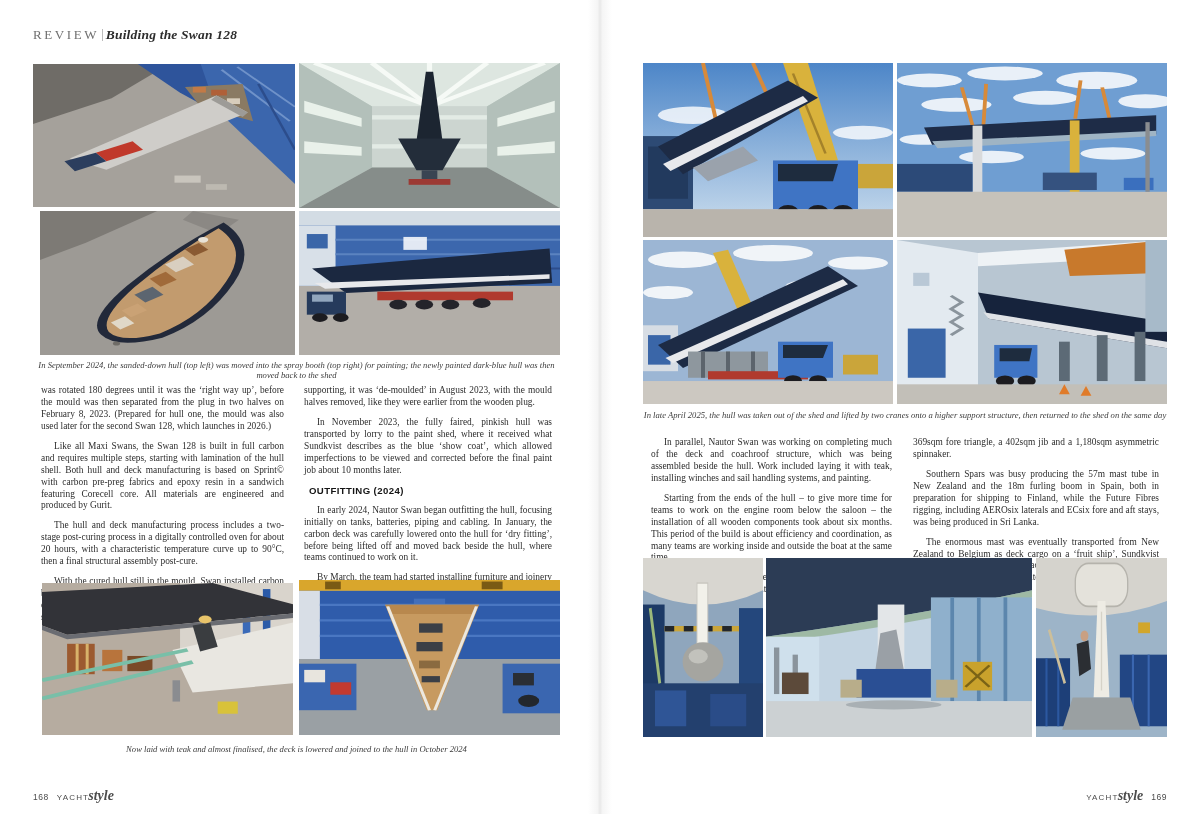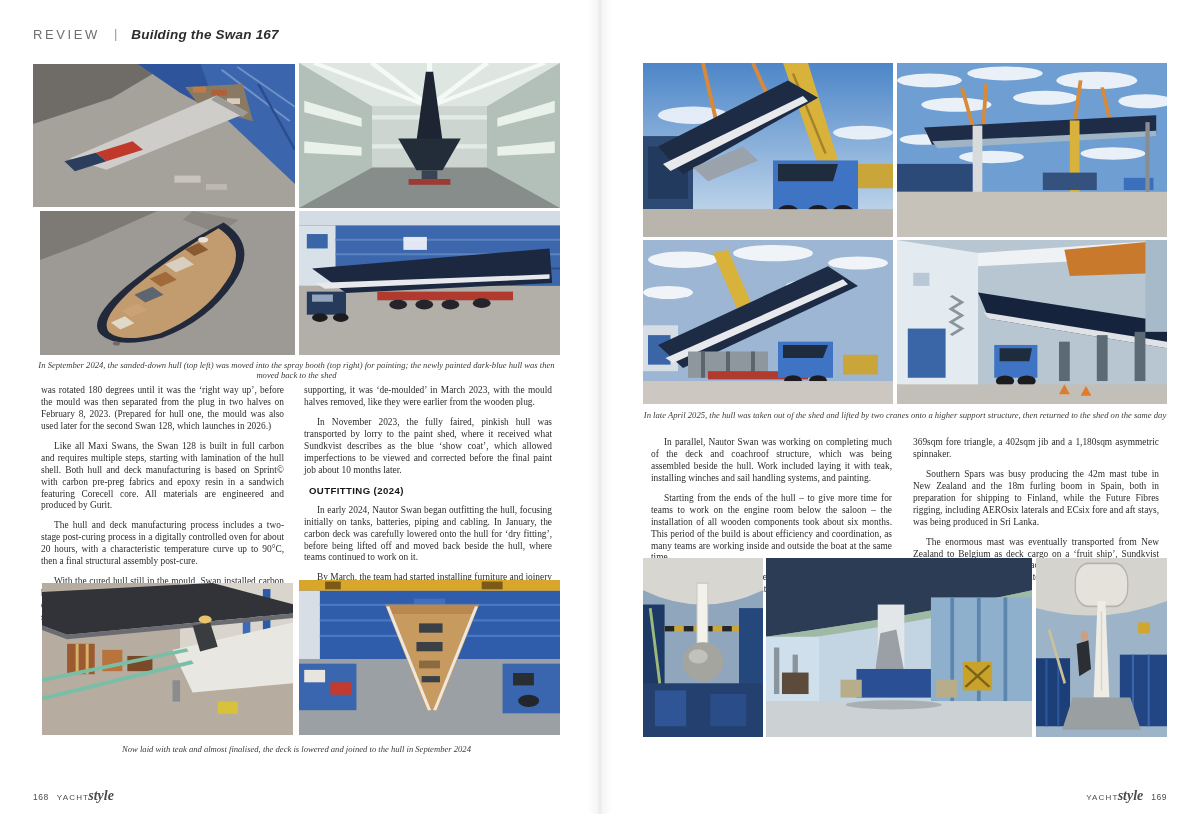--- a/index.html
+++ b/index.html
@@ -2,22 +2,22 @@
 <html><head>
 <meta charset="utf-8">
 <style>
   html,body{margin:0;padding:0;background:#ffffff;}
   #spread{position:relative;width:1200px;height:814px;background:#ffffff;overflow:hidden;
           font-family:"Liberation Serif",serif;}
   
   #gutter{position:absolute;left:588px;top:0;width:24px;height:814px;pointer-events:none;
     background:linear-gradient(to right,rgba(0,0,0,0) 0%,rgba(0,0,0,0.04) 40%,rgba(0,0,0,0.09) 50%,rgba(0,0,0,0.04) 60%,rgba(0,0,0,0) 100%);}
   
-  #header{position:absolute;left:33px;top:27px;display:flex;align-items:center;gap:14px;
-          font-family:Liberation Sans, sans-serif;}
+  #header{position:absolute;left:33px;top:27px;display:flex;align-items:center;gap:2px;
+          font-family:Liberation Serif, serif;}
   #header .section{font-size:13px;letter-spacing:2.6px;color:#6f6f6f;font-weight:400;}
   #header .divider{font-size:13px;color:#9a9a9a;font-weight:300;transform:translateY(-1px);}
   #header .title{font-size:13.5px;font-style:italic;font-weight:700;color:#2d2d2d;letter-spacing:.2px;}
   
   .photo{position:absolute;overflow:hidden;background:#dfe3e6;}
   .photo svg{display:block;width:100%;height:100%;}
   
   .caption{position:absolute;text-align:center;font-style:italic;font-size:8.6px;line-height:1.2;
            color:#3c3c3c;font-family:"Liberation Serif",serif;}
   
@@ -34,21 +34,21 @@
   .brand .b2{font-family:"Liberation Serif",serif;font-style:italic;font-size:14px;color:#4c4c4c;margin-left:-1px;font-weight:bold;}
 </style>
 </head>
 <body>
 
 <div id="spread">
 
   <div id="header">
     <span class="section">REVIEW</span>
     <span class="divider">|</span>
-    <span class="title">Building the Swan 167</span>
+    <span class="title">Building the Swan 128</span>
   </div>
 
   <div class="photo" style="left:33px;top:64px;width:262px;height:143px;">
     <svg viewBox="0 0 100 100" preserveAspectRatio="none">
       <rect width="100" height="100" fill="#a5a19b"></rect>
       <polygon points="0,0 52,0 30,24 0,42" fill="#6f6c67"></polygon>
       <polygon points="40,0 70,0 82,46 56,20" fill="#2e549b"></polygon>
       <polygon points="64,0 100,0 100,84 70,32" fill="#3b66ad"></polygon>
       <line x1="72" y1="4" x2="98" y2="40" stroke="#6f92c9" stroke-width="1"></line>
       <line x1="78" y1="2" x2="100" y2="30" stroke="#6f92c9" stroke-width="1"></line>
@@ -137,21 +137,21 @@
 
   <div class="caption" style="left:33px;top:360px;width:527px;">In September 2024, the sanded-down hull (top left) was moved into the spray booth (top right) for painting; the newly painted dark-blue hull was then moved back to the shed</div>
 
   <div class="col" style="left:33px;top:377px;width:259px;height:202px;">
     <p>was rotated 180 degrees until it was the ‘right way up’, before the mould was then separated from the plug in two halves on February 8, 2023. (Prepared for hull one, the mould was also used later for the second Swan 128, which launches in 2026.)</p>
     <p class="indent">Like all Maxi Swans, the Swan 128 is built in full carbon and requires multiple steps, starting with lamination of the hull shell. Both hull and deck manufacturing is based on Sprint© with carbon pre-preg fabrics and epoxy resin in a sandwich featuring Corecell core. All materials are engineered and produced by Gurit.</p>
     <p class="indent">The hull and deck manufacturing process includes a two-stage post-curing process in a digitally controlled oven for about 20 hours, with a characteristic temperature curve up to 90°C, then a final structural assembly post-cure.</p>
     <p class="indent">With the cured hull still in the mould, Swan installed carbon bulkheads, girders, keel floors, topside stringers and other parts of the internal skeleton. Once the hull structure was effectively self-</p>
   </div>
   <div class="col" style="left:296px;top:377px;width:264px;height:202px;">
-    <p>supporting, it was ‘de-moulded’ in March 2023, with the mould halves removed, like they were earlier from the wooden plug.</p>
+    <p>supporting, it was ‘de-moulded’ in August 2023, with the mould halves removed, like they were earlier from the wooden plug.</p>
     <p class="indent">In November 2023, the fully faired, pinkish hull was transported by lorry to the paint shed, where it received what Sundkvist describes as the blue ‘show coat’, which allowed imperfections to be viewed and corrected before the final paint job about 10 months later.</p>
     <div class="subhead">OUTFITTING (2024)</div>
     <p class="indent">In early 2024, Nautor Swan began outfitting the hull, focusing initially on tanks, batteries, piping and cabling. In January, the carbon deck was carefully lowered onto the hull for ‘dry fitting’, before being lifted off and moved back beside the hull, where teams continued to work on it.</p>
     <p class="indent">By March, the team had started installing furniture and joinery in the hull, with Nautor Swan having started preparing all woodwork onsite from mid-2023.</p>
   </div>
 
   <div class="photo" style="left:42px;top:583px;width:251px;height:152px;">
     <svg viewBox="0 0 100 100" preserveAspectRatio="none">
       <rect width="100" height="100" fill="#b6aca0"></rect>
       <rect x="55" y="0" width="45" height="45" fill="#d9d4cc"></rect>
@@ -197,21 +197,21 @@
       <polygon points="33,16 69,16 67,22 35,22" fill="#b8884e"></polygon>
       <line x1="34" y1="17" x2="50" y2="84" stroke="#ece8df" stroke-width="1.2"></line>
       <line x1="68" y1="17" x2="52" y2="84" stroke="#ece8df" stroke-width="1.2"></line>
       <rect x="46" y="28" width="9" height="6" fill="#3b3f46"></rect>
       <rect x="45" y="40" width="10" height="6" fill="#3b3f46"></rect>
       <rect x="46" y="52" width="8" height="5" fill="#8a6a40"></rect>
       <rect x="47" y="62" width="7" height="4" fill="#3b3f46"></rect>
     </svg>
   </div>
 
-  <div class="caption" style="left:33px;top:744px;width:527px;">Now laid with teak and almost finalised, the deck is lowered and joined to the hull in September 2024</div>
+  <div class="caption" style="left:33px;top:744px;width:527px;">Now laid with teak and almost finalised, the deck is lowered and joined to the hull in October 2024</div>
 
   <div class="footer" style="left:33px;top:776px;">
     <span class="pagenum">168</span>
     <span class="brand"><span class="b1">YACHT</span><span class="b2">style</span></span>
   </div>
 
   <div class="photo" style="left:643px;top:63px;width:250px;height:174px;">
     <svg viewBox="0 0 100 100" preserveAspectRatio="none">
       <defs>
         <linearGradient id="sky1" x1="0" y1="0" x2="0" y2="1">
@@ -327,21 +327,21 @@
 
   <div class="caption" style="left:643px;top:410px;width:524px;">In late April 2025, the hull was taken out of the shed and lifted by two cranes onto a higher support structure, then returned to the shed on the same day</div>
 
   <div class="col" style="left:643px;top:429px;width:257px;height:128px;">
     <p class="indent">In parallel, Nautor Swan was working on completing much of the deck and coachroof structure, which was being assembled beside the hull. Work included laying it with teak, installing winches and sail handling systems, and painting.</p>
     <p class="indent">Starting from the ends of the hull – to give more time for teams to work on the engine room below the saloon – the installation of all wooden components took about six months. This period of the build is about efficiency and coordination, as many teams are working inside and outside the boat at the same time.</p>
     <p class="indent">There was also a lot happening outside Finland, with North Sails responsible for the yacht’s sails including a 444sqm main sail,</p>
   </div>
   <div class="col" style="left:905px;top:429px;width:262px;height:128px;">
     <p>369sqm fore triangle, a 402sqm jib and a 1,180sqm asymmetric spinnaker.</p>
-    <p class="indent">Southern Spars was busy producing the 42m mast tube in New Zealand and the 18m furling boom in Spain, both in preparation for shipping to Finland, while the Future Fibres rigging, including AEROsix laterals and ECsix fore and aft stays, was being produced in Sri Lanka.</p>
+    <p class="indent">Southern Spars was busy producing the 57m mast tube in New Zealand and the 18m furling boom in Spain, both in preparation for shipping to Finland, while the Future Fibres rigging, including AEROsix laterals and ECsix fore and aft stays, was being produced in Sri Lanka.</p>
     <p class="indent">The enormous mast was eventually transported from New Zealand to Belgium as deck cargo on a ‘fruit ship’, Sundkvist explains, before it was reloaded onto another ship to the Jakobstad port, close to the Nautor Swan allowed.</p>
   </div>
 
   <div class="photo" style="left:643px;top:558px;width:120px;height:179px;">
     <svg viewBox="0 0 100 100" preserveAspectRatio="none">
       <rect width="100" height="100" fill="#8fa6bd"></rect>
       <path d="M0,0 H100 V18 Q50,34 0,18 Z" fill="#d8d6d0"></path>
       <rect x="0" y="26" width="18" height="52" fill="#1d3a66"></rect>
       <rect x="80" y="28" width="20" height="50" fill="#24477c"></rect>
       <rect x="18" y="38" width="62" height="3" fill="#caa53a"></rect>

